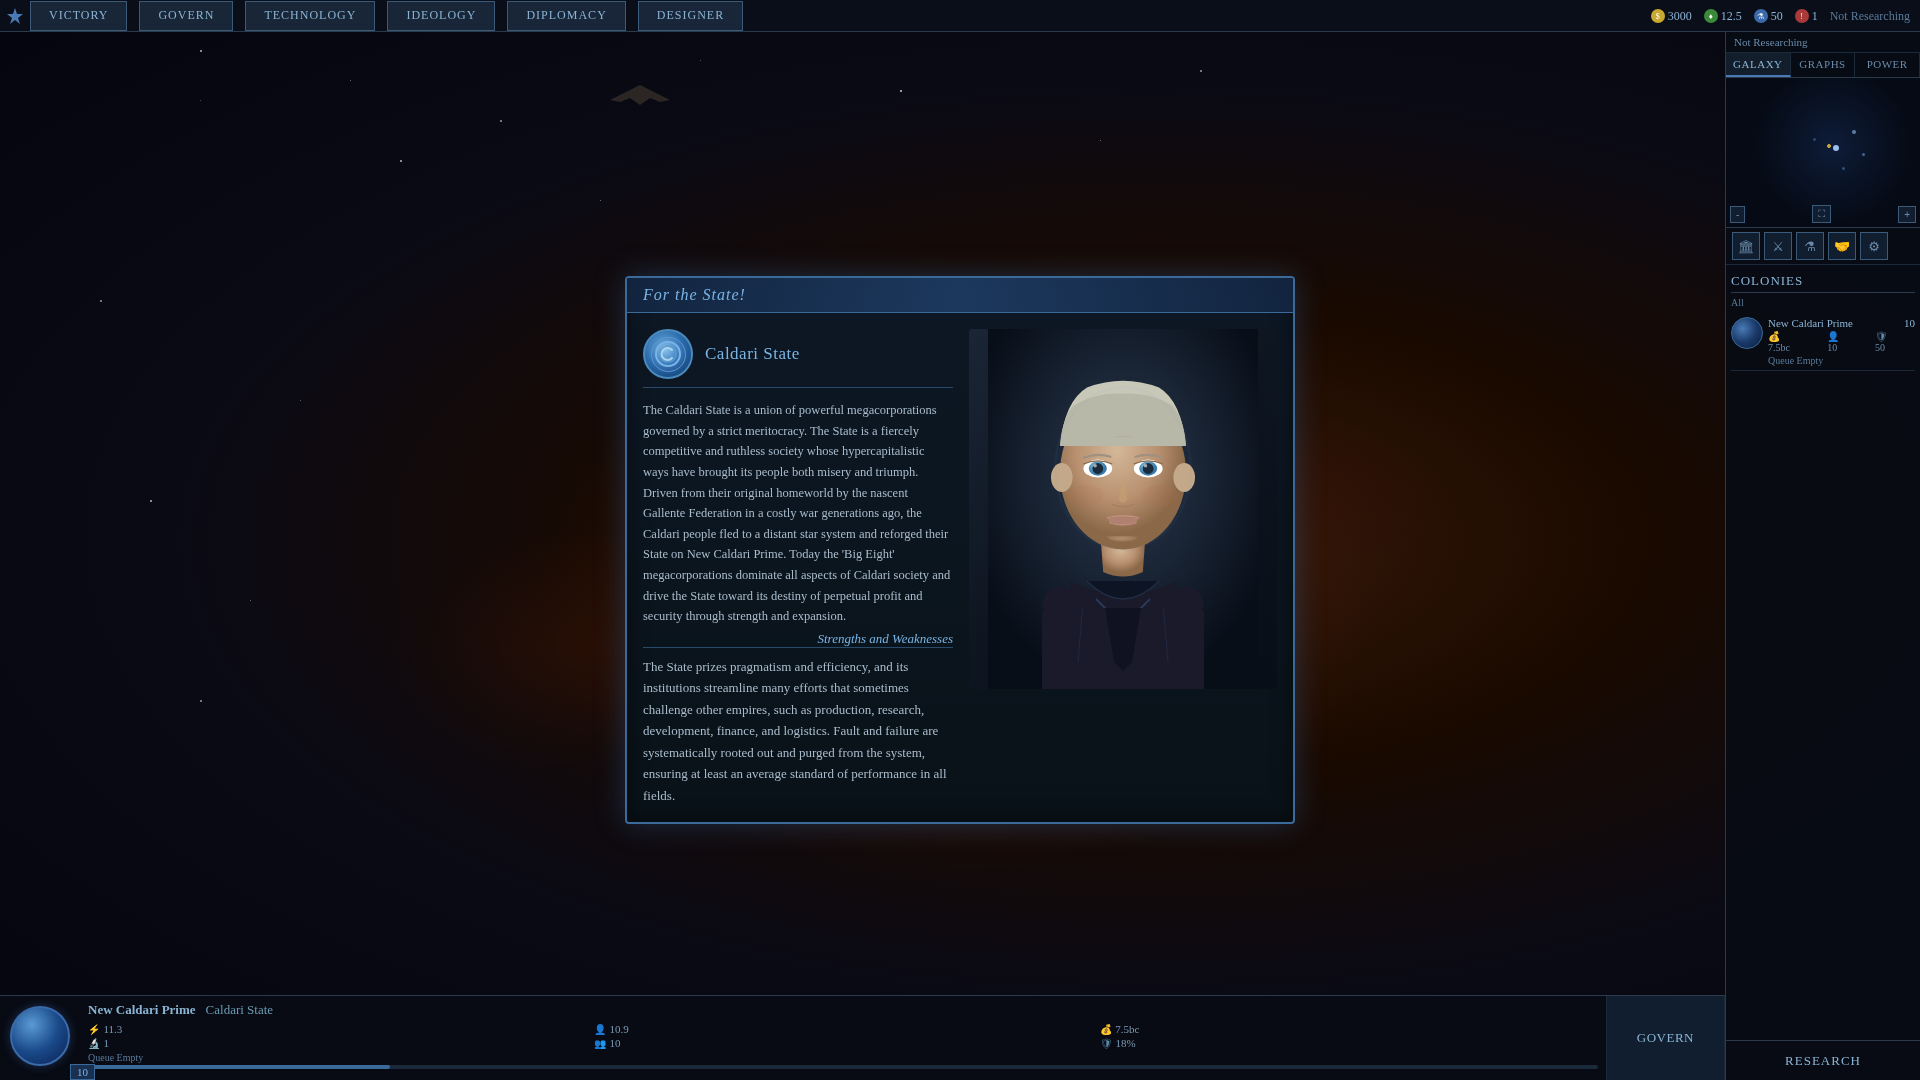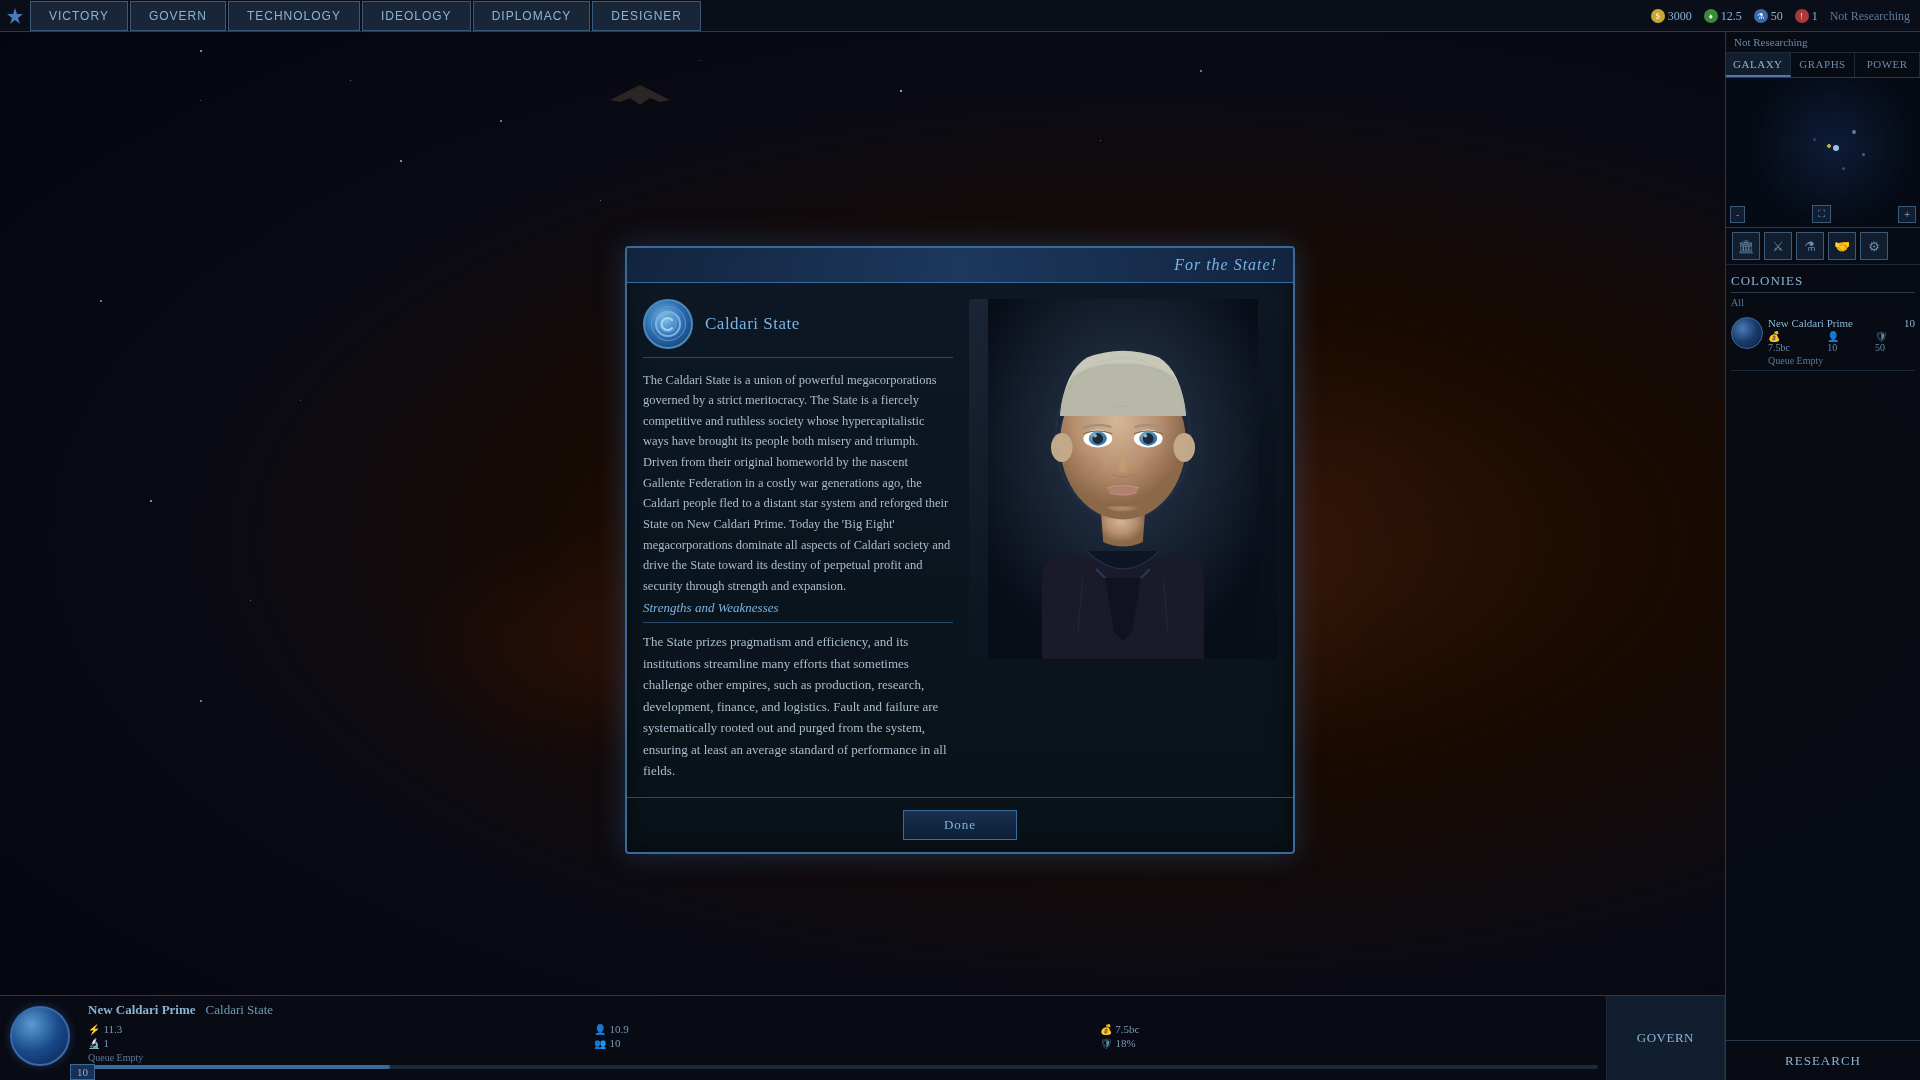--- a/index.html
+++ b/index.html
@@ -53,26 +53,26 @@
       font-size: 18px;
       padding: 0 5px;
     }
 
     .nav-btn {
       height: 30px;
       padding: 0 18px;
       background: rgba(30,45,65,0.8);
       border: 1px solid #3a5a7a;
       color: #8ab4d4;
-      font-family: Liberation Sans, sans-serif;
+      font-family: Liberation Serif, serif;
       font-size: 12px;
       cursor: pointer;
       display: flex;
       align-items: center;
-      margin-right: 2px;
+      margin-right: 12px;
       text-transform: uppercase;
       letter-spacing: 1px;
     }
 
     
     .top-stats {
       position: absolute;
       top: 0;
       right: 0;
       height: 32px;
@@ -290,21 +290,21 @@
       border-radius: 4px;
       position: relative;
       box-shadow: 0 0 30px rgba(50,100,160,0.4), inset 0 0 20px rgba(0,0,0,0.5);
       margin-top: 20px;
     }
 
     .dialog-title-bar {
       background: linear-gradient(90deg, rgba(20,40,70,0.8), rgba(30,60,100,0.9), rgba(20,40,70,0.8));
       border-bottom: 1px solid #3a6a9a;
       padding: 8px 16px;
-      text-align: right;
+      text-align: left;
     }
 
     .dialog-title {
       font-size: 16px;
       color: #7ab4e4;
       font-style: italic;
       letter-spacing: 1px;
     }
 
     .dialog-content {
@@ -361,24 +361,24 @@
     .faction-description {
       font-size: 12.5px;
       color: #aabccc;
       line-height: 1.65;
     }
 
     .strengths-title {
       font-size: 13px;
       color: #7ab4e4;
       font-style: italic;
-      text-align: left;
+      text-align: right;
       margin-top: 4px;
       margin-bottom: 8px;
-      padding-bottom: 6px;
+      padding-bottom: 0;
       border-bottom: 1px solid #2a4a6a;
     }
 
     .strengths-text {
       font-size: 13px;
       color: #aabccc;
       line-height: 1.65;
     }
 
     .dialog-right {
@@ -862,23 +862,20 @@
 
             <path d="M60,310 Q60,290 80,285 L100,295 L100,310 Z" fill="#1a1a2a"></path>
             <path d="M240,310 Q240,290 220,285 L200,295 L200,310 Z" fill="#1a1a2a"></path>
 
             <ellipse cx="150" cy="155" rx="75" ry="90" fill="none" stroke="rgba(100,160,200,0.05)" stroke-width="3"></ellipse>
           </svg>
         </div>
       </div>
     </div>
 
-    <div class="dialog-footer">
-      <button class="done-btn">Done</button>
-    </div>
   </div>
 </div>
 
 <div class="bottom-bar">
   <div class="bottom-planet-icon">
     <div class="planet-circle"></div>
   </div>
 
   <div class="bottom-info">
     <div class="bottom-names">

